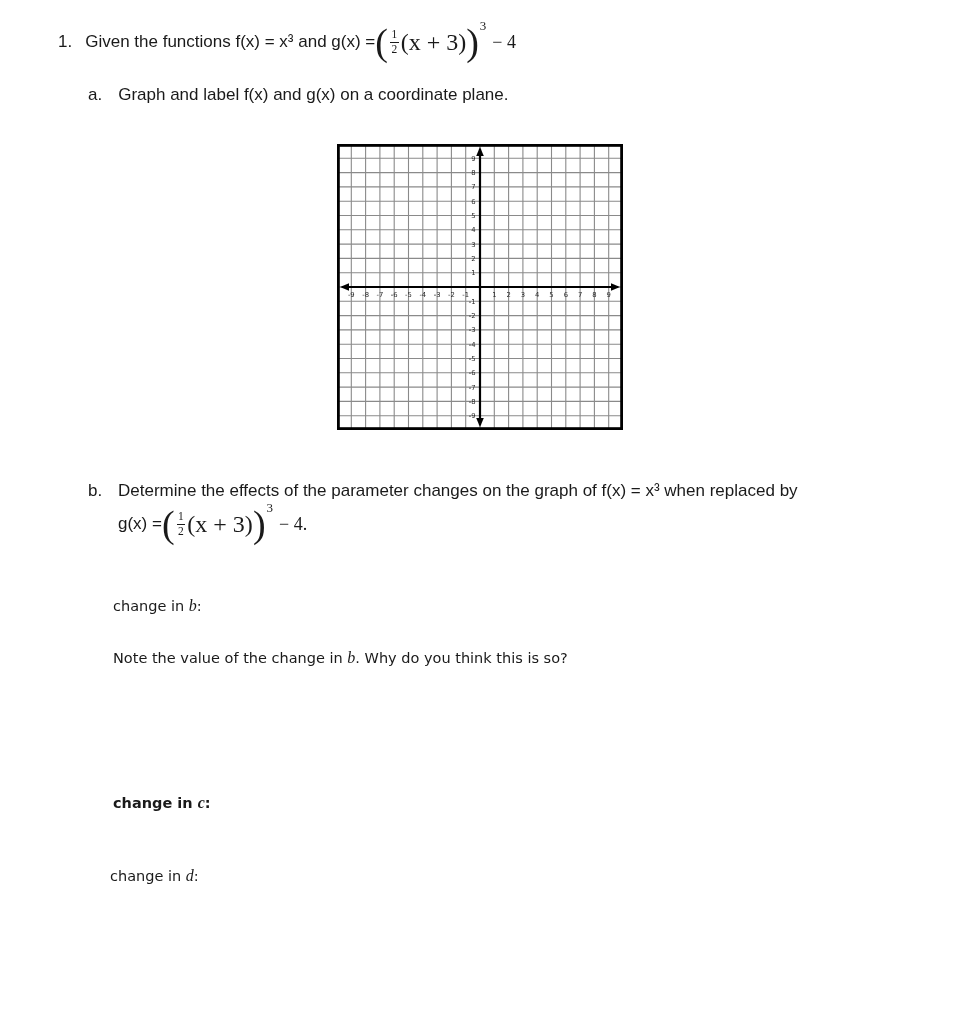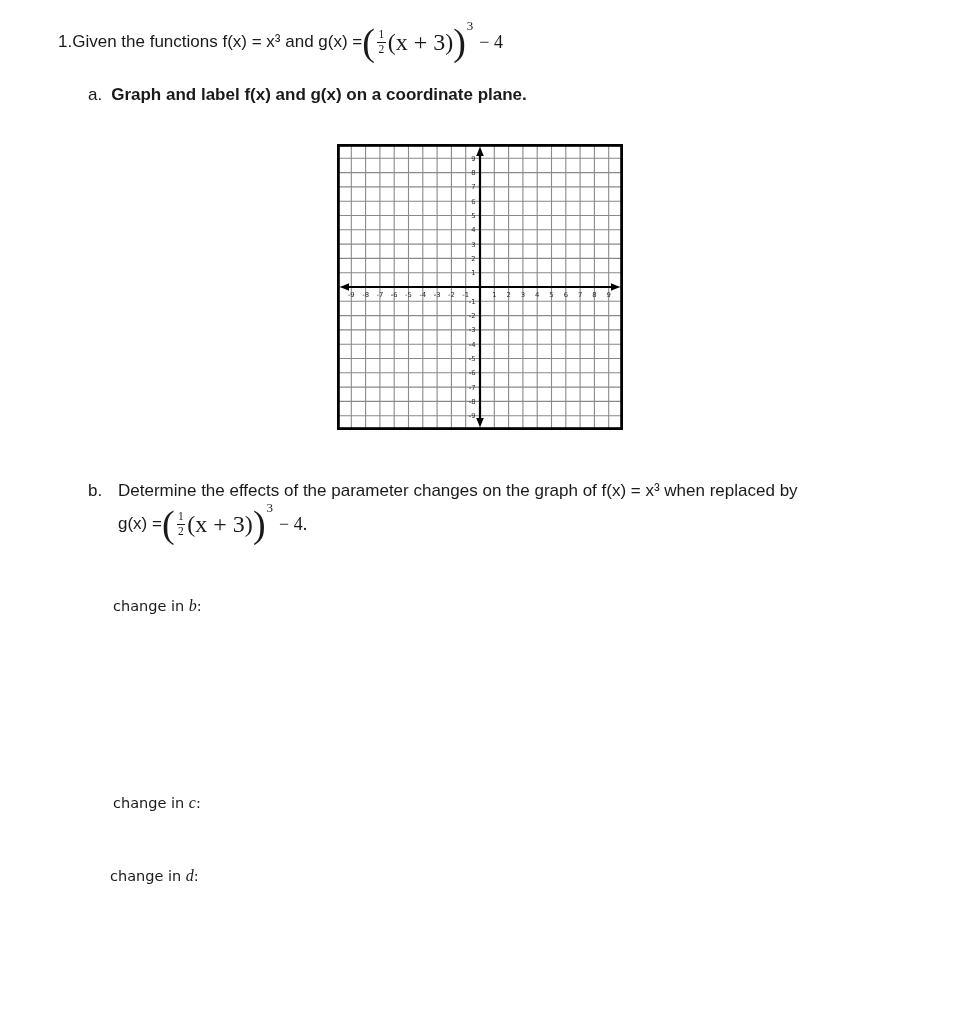--- a/index.html
+++ b/index.html
@@ -34,37 +34,37 @@
 
   .row-flex { display:flex; align-items:center; }
 </style>
 </head>
 <body>
 
 <div id="page">
 
   <div class="abs row-flex" style="left:58px; top:20px;">
     <span class="item-label">1.</span>
-    <span class="main-text" style="">Given the functions f(x) = x³ and g(x) = </span>
+    <span class="main-text" style="margin-left:13px;">Given the functions f(x) = x³ and g(x) = </span>
     <span class="math-expr">
       <span class="paren">(</span>
       <span class="frac">
         <span>1</span>
         <span class="den">2</span>
       </span>
       <span class="mbody">(x + 3)</span>
       <span class="paren">)</span>
       <span class="exp">3</span>
       <span class="tail">− 4</span>
     </span>
   </div>
 
   <div class="abs row-flex" style="left:88px; top:85px;">
     <span class="item-label">a.</span>
-    <span class="main-text" style="margin-left:9px;font-weight:bold;">Graph and label f(x) and g(x) on a coordinate plane.</span>
+    <span class="main-text" style="margin-left:16px;">Graph and label f(x) and g(x) on a coordinate plane.</span>
   </div>
 
   <svg id="grid-svg" class="abs" style="left:337px; top:144px;" width="286" height="286" viewBox="0 0 286 286">
       <line x1="14.3" y1="1.5" x2="14.3" y2="284.5" stroke="#8a8a8a" stroke-width="1.1"></line>
       <line x1="1.5" y1="14.3" x2="284.5" y2="14.3" stroke="#8a8a8a" stroke-width="1.1"></line>
       <line x1="28.6" y1="1.5" x2="28.6" y2="284.5" stroke="#8a8a8a" stroke-width="1.1"></line>
       <line x1="1.5" y1="28.6" x2="284.5" y2="28.6" stroke="#8a8a8a" stroke-width="1.1"></line>
       <line x1="42.9" y1="1.5" x2="42.9" y2="284.5" stroke="#8a8a8a" stroke-width="1.1"></line>
       <line x1="1.5" y1="42.9" x2="284.5" y2="42.9" stroke="#8a8a8a" stroke-width="1.1"></line>
       <line x1="57.2" y1="1.5" x2="57.2" y2="284.5" stroke="#8a8a8a" stroke-width="1.1"></line>
@@ -159,22 +159,25 @@
       <span class="paren">)</span>
       <span class="exp">3</span>
       <span class="tail">− 4.</span>
     </span>
   </div>
 
   <div class="abs prompt-line" style="left:113px; top:576px;margin-top:21px;">
     <span>change in </span><span class="math-var">b</span><span>:</span>
   </div>
 
+  <div class="abs prompt-line" style="left:113px; top:649px;">
+    <span>Note the value of the change in </span><span class="math-var">b</span><span>. Why do you think this is so?</span>
+  </div>
 
-  <div class="abs prompt-line" style="left:113px; top:794px;">
+  <div class="abs prompt-line" style="left:113px; top:794px;font-weight:bold;">
     <span>change in </span><span class="math-var">c</span><span>:</span>
   </div>
 
   <div class="abs prompt-line" style="left:110px; top:867px;">
     <span>change in </span><span class="math-var">d</span><span>:</span>
   </div>
 
 </div>
 
 </body></html>

